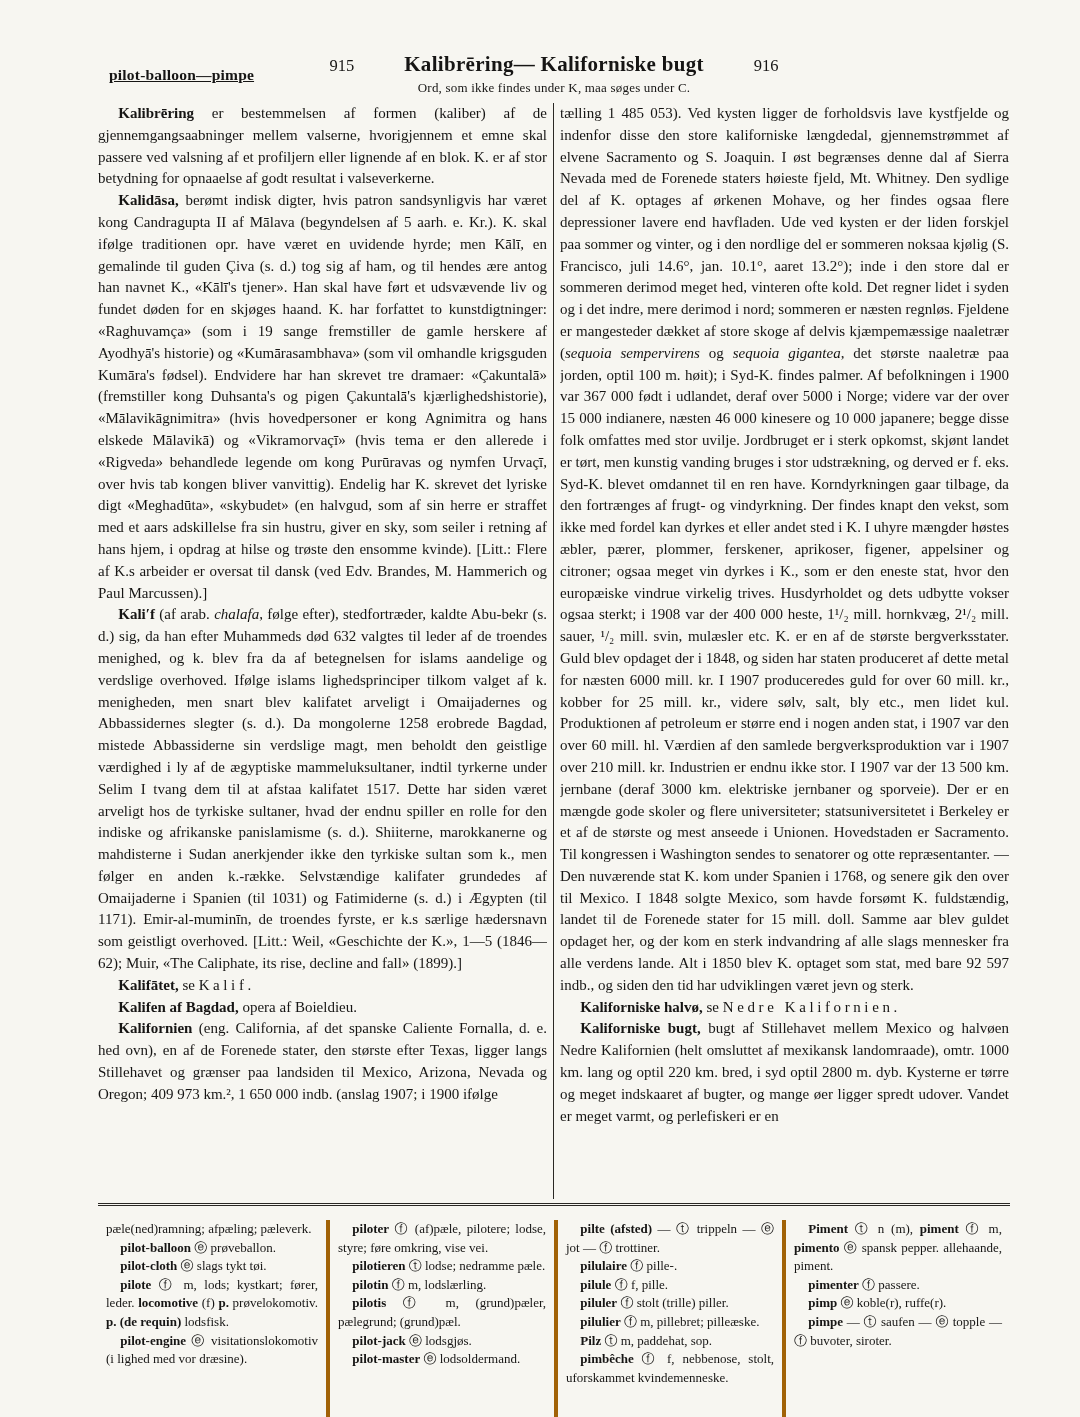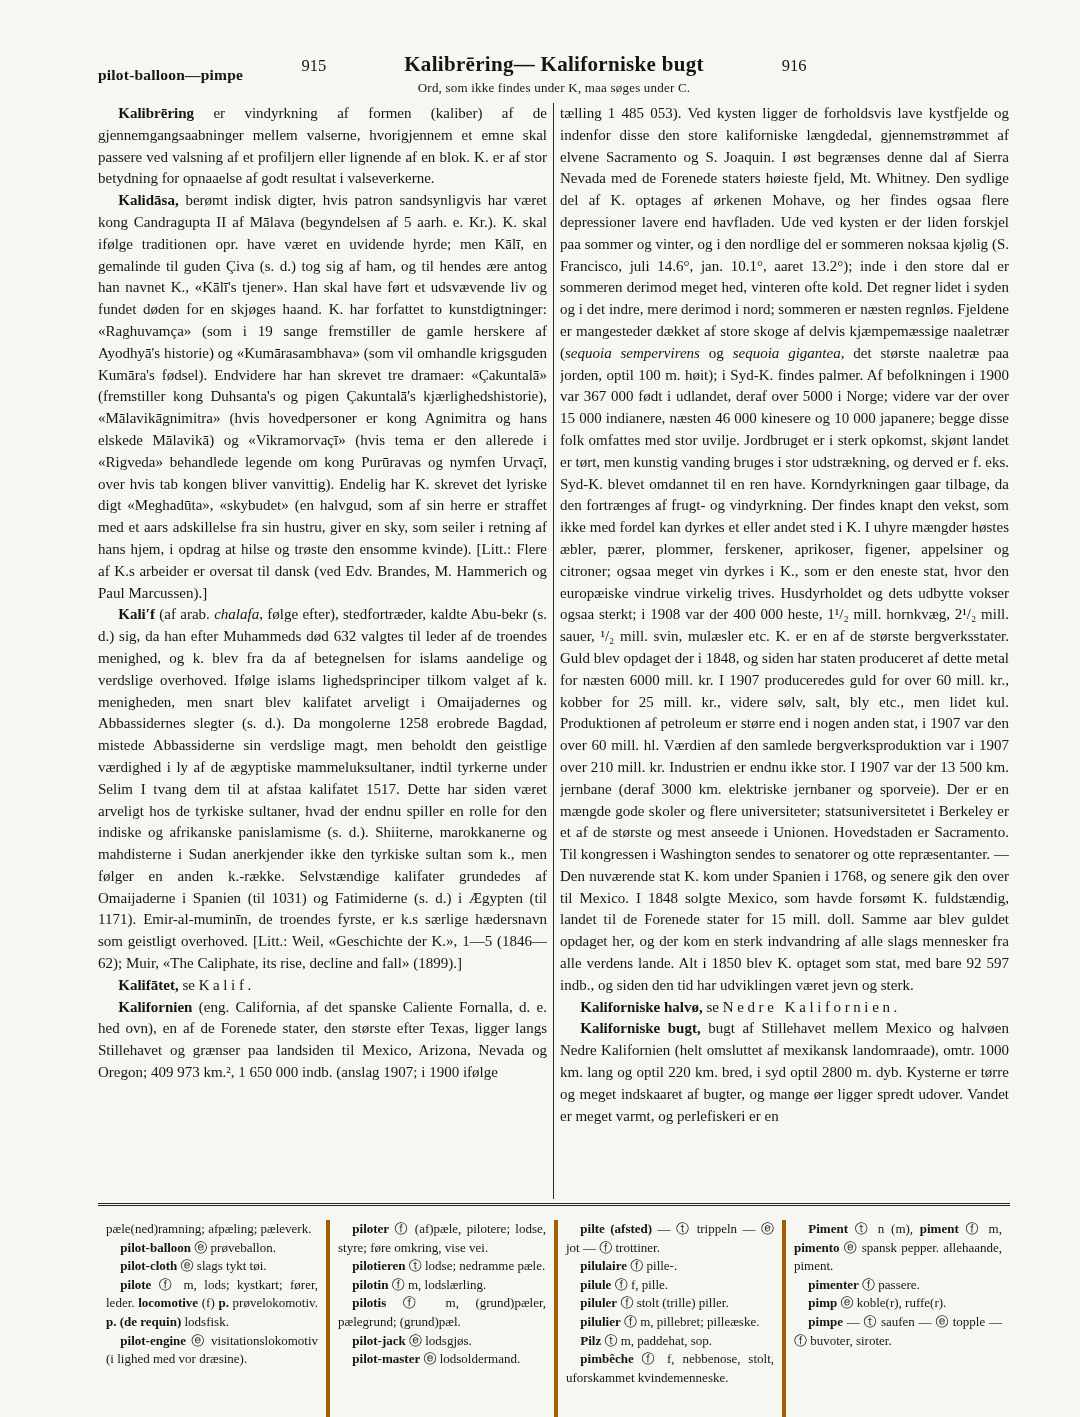--- a/index.html
+++ b/index.html
@@ -12,25 +12,25 @@
     -webkit-font-smoothing:antialiased;
   }
   .page{
     position:absolute;inset:0;
     padding:0 70px 0 98px;
     box-sizing:border-box;
   }
   
   .header{position:relative;padding-top:52px;}
   .corner-label{
-    position:absolute;left:0;top:66px;
-    font-weight:bold;font-size:15.5px;letter-spacing:.2px;
+    position:absolute;left:11px;top:66px;
+    font-weight:bold;font-size:15.5px;letter-spacing:.2px;text-decoration:underline;
   }
   .title-row{
-    display:flex;justify-content:center;align-items:baseline;gap:78px;
+    display:flex;justify-content:center;align-items:baseline;gap:50px;
   }
   .page-num{font-size:16.5px;}
   .page-title{font-size:21px;font-weight:bold;letter-spacing:.3px;}
   .header-note{
     text-align:center;font-size:13px;margin-top:3px;letter-spacing:.2px;
   }
   
   .main{
     display:flex;margin-top:7px;height:1096px;overflow:hidden;
   }
@@ -72,24 +72,25 @@
     <div class="title-row">
       <span class="page-num">915</span>
       <span class="page-title">Kalibrēring— Kaliforniske bugt</span>
       <span class="page-num">916</span>
     </div>
     <div class="header-note">Ord, som ikke findes under K, maa søges under C.</div>
   </div>
 
   <div class="main">
     <div class="col" id="col-left">
-        <p class="para ind"><span class="b">Kalibrēring</span><span class="n"> er vindyrkning af formen (kaliber) af de gjennemgangsaabninger mellem valserne, hvorigjennem et emne skal passere ved valsning af et profiljern eller lignende af en blok. K. er af stor betydning for opnaaelse af godt resultat i valseverkerne.</span></p>
+        <p class="para ind"><span class="b">Kalibrēring</span><span class="n"> er bestemmelsen af formen (kaliber) af de gjennemgangsaabninger mellem valserne, hvorigjennem et emne skal passere ved valsning af et profiljern eller lignende af en blok. K. er af stor betydning for opnaaelse af godt resultat i valseverkerne.</span></p>
         <p class="para ind"><span class="b">Kalidāsa,</span><span class="n"> berømt indisk digter, hvis patron sandsynligvis har været kong Candragupta II af Mālava (begyndelsen af 5 aarh. e. Kr.). K. skal ifølge traditionen opr. have været en uvidende hyrde; men Kālī, en gemalinde til guden Çiva (s. d.) tog sig af ham, og til hendes ære antog han navnet K., «Kālī's tjener». Han skal have ført et udsvævende liv og fundet døden for en skjøges haand. K. har forfattet to kunstdigtninger: «Raghuvamça» (som i 19 sange fremstiller de gamle herskere af Ayodhyā's historie) og «Kumārasambhava» (som vil omhandle krigsguden Kumāra's fødsel). Endvidere har han skrevet tre dramaer: «Çakuntalā» (fremstiller kong Duhsanta's og pigen Çakuntalā's kjærlighedshistorie), «Mālavikāgnimitra» (hvis hovedpersoner er kong Agnimitra og hans elskede Mālavikā) og «Vikramorvaçī» (hvis tema er den allerede i «Rigveda» behandlede legende om kong Purūravas og nymfen Urvaçī, over hvis tab kongen bliver vanvittig). Endelig har K. skrevet det lyriske digt «Meghadūta», «skybudet» (en halvgud, som af sin herre er straffet med et aars adskillelse fra sin hustru, giver en sky, som seiler i retning af hans hjem, i opdrag at hilse og trøste den ensomme kvinde). [Litt.: Flere af K.s arbeider er oversat til dansk (ved Edv. Brandes, M. Hammerich og Paul Marcussen).]</span></p>
         <p class="para ind"><span class="b">Kali′f</span><span class="n"> (af arab. </span><span class="i">chalafa</span><span class="n">, følge efter), stedfortræder, kaldte Abu-bekr (s. d.) sig, da han efter Muhammeds død 632 valgtes til leder af de troendes menighed, og k. blev fra da af betegnelsen for islams aandelige og verdslige overhoved. Ifølge islams lighedsprinciper tilkom valget af k. menigheden, men snart blev kalifatet arveligt i Omaijadernes og Abbassidernes slegter (s. d.). Da mongolerne 1258 erobrede Bagdad, mistede Abbassiderne sin verdslige magt, men beholdt den geistlige værdighed i ly af de ægyptiske mammeluksultaner, indtil tyrkerne under Selim I tvang dem til at afstaa kalifatet 1517. Dette har siden været arveligt hos de tyrkiske sultaner, hvad der endnu spiller en rolle for den indiske og afrikanske panislamisme (s. d.). Shiiterne, marokkanerne og mahdisterne i Sudan anerkjender ikke den tyrkiske sultan som k., men følger en anden k.-række. Selvstændige kalifater grundedes af Omaijaderne i Spanien (til 1031) og Fatimiderne (s. d.) i Ægypten (til 1171). Emir-al-muminīn, de troendes fyrste, er k.s særlige hædersnavn som geistligt overhoved. [Litt.: Weil, «Geschichte der K.», 1—5 (1846—62); Muir, «The Caliphate, its rise, decline and fall» (1899).]</span></p>
         <p class="para ind"><span class="b">Kalifātet,</span><span class="n"> se </span><span class="sp">Kalif</span><span class="n">.</span></p>
+        <p class="para ind"><span class="b">Kalifen af Bagdad,</span><span class="n"> opera af Boieldieu.</span></p>
         <p class="para ind"><span class="b">Kalifornien</span><span class="n"> (eng. California, af det spanske Caliente Fornalla, d. e. hed ovn), en af de Forenede stater, den største efter Texas, ligger langs Stillehavet og grænser paa landsiden til Mexico, Arizona, Nevada og Oregon; 409 973 km.², 1 650 000 indb. (anslag 1907; i 1900 ifølge</span></p>
       </div>
     <div class="col-divider"></div>
     <div class="col" id="col-right">
         <p class="para"><span class="n">tælling 1 485 053). Ved kysten ligger de forholdsvis lave kystfjelde og indenfor disse den store kaliforniske længdedal, gjennemstrømmet af elvene Sacramento og S. Joaquin. I øst begrænses denne dal af Sierra Nevada med de Forenede staters høieste fjeld, Mt. Whitney. Den sydlige del af K. optages af ørkenen Mohave, og her findes ogsaa flere depressioner lavere end havfladen. Ude ved kysten er der liden forskjel paa sommer og vinter, og i den nordlige del er sommeren noksaa kjølig (S. Francisco, juli 14.6°, jan. 10.1°, aaret 13.2°); inde i den store dal er sommeren derimod meget hed, vinteren ofte kold. Det regner lidet i syden og i det indre, mere derimod i nord; sommeren er næsten regnløs. Fjeldene er mangesteder dækket af store skoge af delvis kjæmpemæssige naaletrær (</span><span class="i">sequoia sempervirens</span><span class="n"> og </span><span class="i">sequoia gigantea</span><span class="n">, det største naaletræ paa jorden, optil 100 m. høit); i Syd-K. findes palmer. Af befolkningen i 1900 var 367 000 født i udlandet, deraf over 5000 i Norge; videre var der over 15 000 indianere, næsten 46 000 kinesere og 10 000 japanere; begge disse folk omfattes med stor uvilje. Jordbruget er i sterk opkomst, skjønt landet er tørt, men kunstig vanding bruges i stor udstrækning, og derved er f. eks. Syd-K. blevet omdannet til en ren have. Korndyrkningen gaar tilbage, da den fortrænges af frugt- og vindyrkning. Der findes knapt den vekst, som ikke med fordel kan dyrkes et eller andet sted i K. I uhyre mængder høstes æbler, pærer, plommer, ferskener, aprikoser, figener, appelsiner og citroner; ogsaa meget vin dyrkes i K., som er den eneste stat, hvor den europæiske vindrue virkelig trives. Husdyrholdet og dets udbytte vokser ogsaa sterkt; i 1908 var der 400 000 heste, 1¹/₂ mill. hornkvæg, 2¹/₂ mill. sauer, ¹/₂ mill. svin, mulæsler etc. K. er en af de største bergverksstater. Guld blev opdaget der i 1848, og siden har staten produceret af dette metal for næsten 6000 mill. kr. I 1907 produceredes guld for over 60 mill. kr., kobber for 25 mill. kr., videre sølv, salt, bly etc., men lidet kul. Produktionen af petroleum er større end i nogen anden stat, i 1907 var den over 60 mill. hl. Værdien af den samlede bergverksproduktion var i 1907 over 210 mill. kr. Industrien er endnu ikke stor. I 1907 var der 13 500 km. jernbane (deraf 3000 km. elektriske jernbaner og sporveie). Der er en mængde gode skoler og flere universiteter; statsuniversitetet i Berkeley er et af de største og mest anseede i Unionen. Hovedstaden er Sacramento. Til kongressen i Washington sendes to senatorer og otte repræsentanter. — Den nuværende stat K. kom under Spanien i 1768, og senere gik den over til Mexico. I 1848 solgte Mexico, som havde forsømt K. fuldstændig, landet til de Forenede stater for 15 mill. doll. Samme aar blev guldet opdaget her, og der kom en sterk indvandring af alle slags mennesker fra alle verdens lande. Alt i 1850 blev K. optaget som stat, med bare 92 597 indb., og siden den tid har udviklingen været jevn og sterk.</span></p>
         <p class="para ind"><span class="b">Kaliforniske halvø,</span><span class="n"> se </span><span class="sp">Nedre Kalifornien</span><span class="n">.</span></p>
         <p class="para ind"><span class="b">Kaliforniske bugt,</span><span class="n"> bugt af Stillehavet mellem Mexico og halvøen Nedre Kalifornien (helt omsluttet af mexikansk landomraade), omtr. 1000 km. lang og optil 220 km. bred, i syd optil 2800 m. dyb. Kysterne er tørre og meget indskaaret af bugter, og mange øer ligger spredt udover. Vandet er meget varmt, og perlefiskeri er en</span></p>
       </div>
   </div>
 

